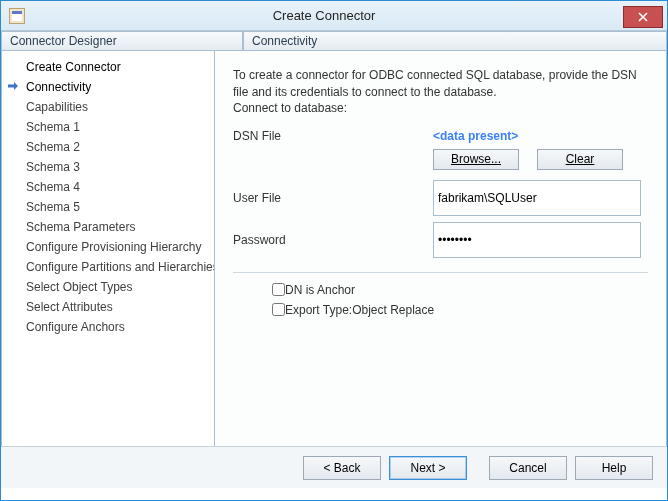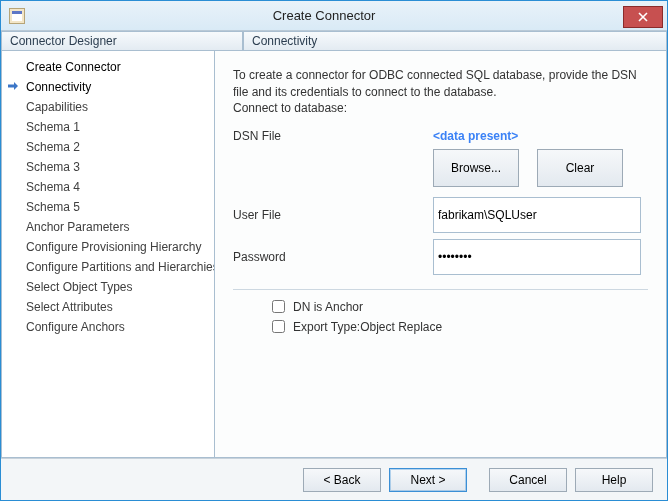--- a/index.html
+++ b/index.html
@@ -21,26 +21,26 @@
   .nav-item.active { color:#000; font-weight:400; }
   .nav-item.current { color:#000; }
   .nav-item.current::before { content:""; position:absolute; left:6px; top:5px; width:10px; height:8px; background:#3c76c7; clip-path:polygon(0 30%,60% 30%,60% 0,100% 50%,60% 100%,60% 70%,0 70%); }
   .main { flex:1; border:1px solid #a9bed0; border-top:none; border-left:none; background:#fcfdfd; padding:16px 18px; font-size:12px; color:#333; overflow:hidden; }
   .intro { line-height:1.4; }
   .section-label { margin-bottom:14px; }
   .form-row { display:flex; align-items:center; margin-bottom:6px; }
   .form-label { width:200px; }
   .form-value { color:#3b82f6;font-weight:bold; }
   .btn-row { display:flex; gap:18px; margin-left:200px; margin-bottom:10px; margin-top:2px; }
-  .small-btn { width:86px; height:38px; font-size:12px; background:linear-gradient(#f6f8fa,#e3e9ef); border:1px solid #9daab6; cursor:pointer; }
+  .small-btn { width:86px; height:21px; font-size:12px; background:linear-gradient(#f6f8fa,#e3e9ef); border:1px solid #9daab6; cursor:pointer;text-decoration:underline; }
   .text-input { width:208px; height:36px; font-size:12px; padding:1px 4px; border:1px solid #a9bed0; background:#fff; }
   .divider { border:none; border-top:1px solid #cdd8e1; margin:14px 0 10px 0; }
-  .checkbox-row { display:flex; align-items:center; gap:8px; margin:6px 0;padding-left:39px; }
+  .checkbox-row { display:flex; align-items:center; gap:0; margin:6px 0;padding-left:39px; }
   .checkbox-row input[type=checkbox] { width:13px; height:13px; margin:0; }
-  .footer { position:absolute; bottom:0; left:0; right:0; height:42px; border-top:1px solid #c8d2db; background:#f3f6f8; display:flex; justify-content:flex-end; align-items:center; gap:8px; padding-right:14px; }
+  .footer { position:absolute; bottom:12px; left:0; right:0; height:42px; border-top:1px solid #c8d2db; background:#f3f6f8; display:flex; justify-content:flex-end; align-items:center; gap:8px; padding-right:14px; }
   .footer-btn { width:78px; height:24px; font-size:12px; background:linear-gradient(#f6f8fa,#e3e9ef); border:1px solid #9daab6; cursor:pointer; }
   .footer-btn.primary { border:1px solid #3a8fd6; box-shadow:0 0 0 1px rgba(58,143,214,.35) inset; }
   .footer-spacer { width:6px; }
 </style>
 </head>
 <body>
 
 <div class="outer">
 
   <div class="titlebar">
@@ -61,21 +61,21 @@
   <div class="body-row">
     <div class="sidebar">
       <div class="nav-item active">Create Connector</div>
       <div class="nav-item current">Connectivity</div>
       <div class="nav-item">Capabilities</div>
       <div class="nav-item">Schema 1</div>
       <div class="nav-item">Schema 2</div>
       <div class="nav-item">Schema 3</div>
       <div class="nav-item">Schema 4</div>
       <div class="nav-item">Schema 5</div>
-      <div class="nav-item">Anchor Parameters</div>
+      <div class="nav-item">Schema Parameters</div>
       <div class="nav-item">Configure Provisioning Hierarchy</div>
       <div class="nav-item">Configure Partitions and Hierarchies</div>
       <div class="nav-item">Select Object Types</div>
       <div class="nav-item">Select Attributes</div>
       <div class="nav-item">Configure Anchors</div>
     </div>
 
     <div class="main">
       <div class="intro">To create a connector for ODBC connected SQL database, provide the DSN file and its credentials to connect to the database.</div>
       <div class="section-label">Connect to database:</div>

